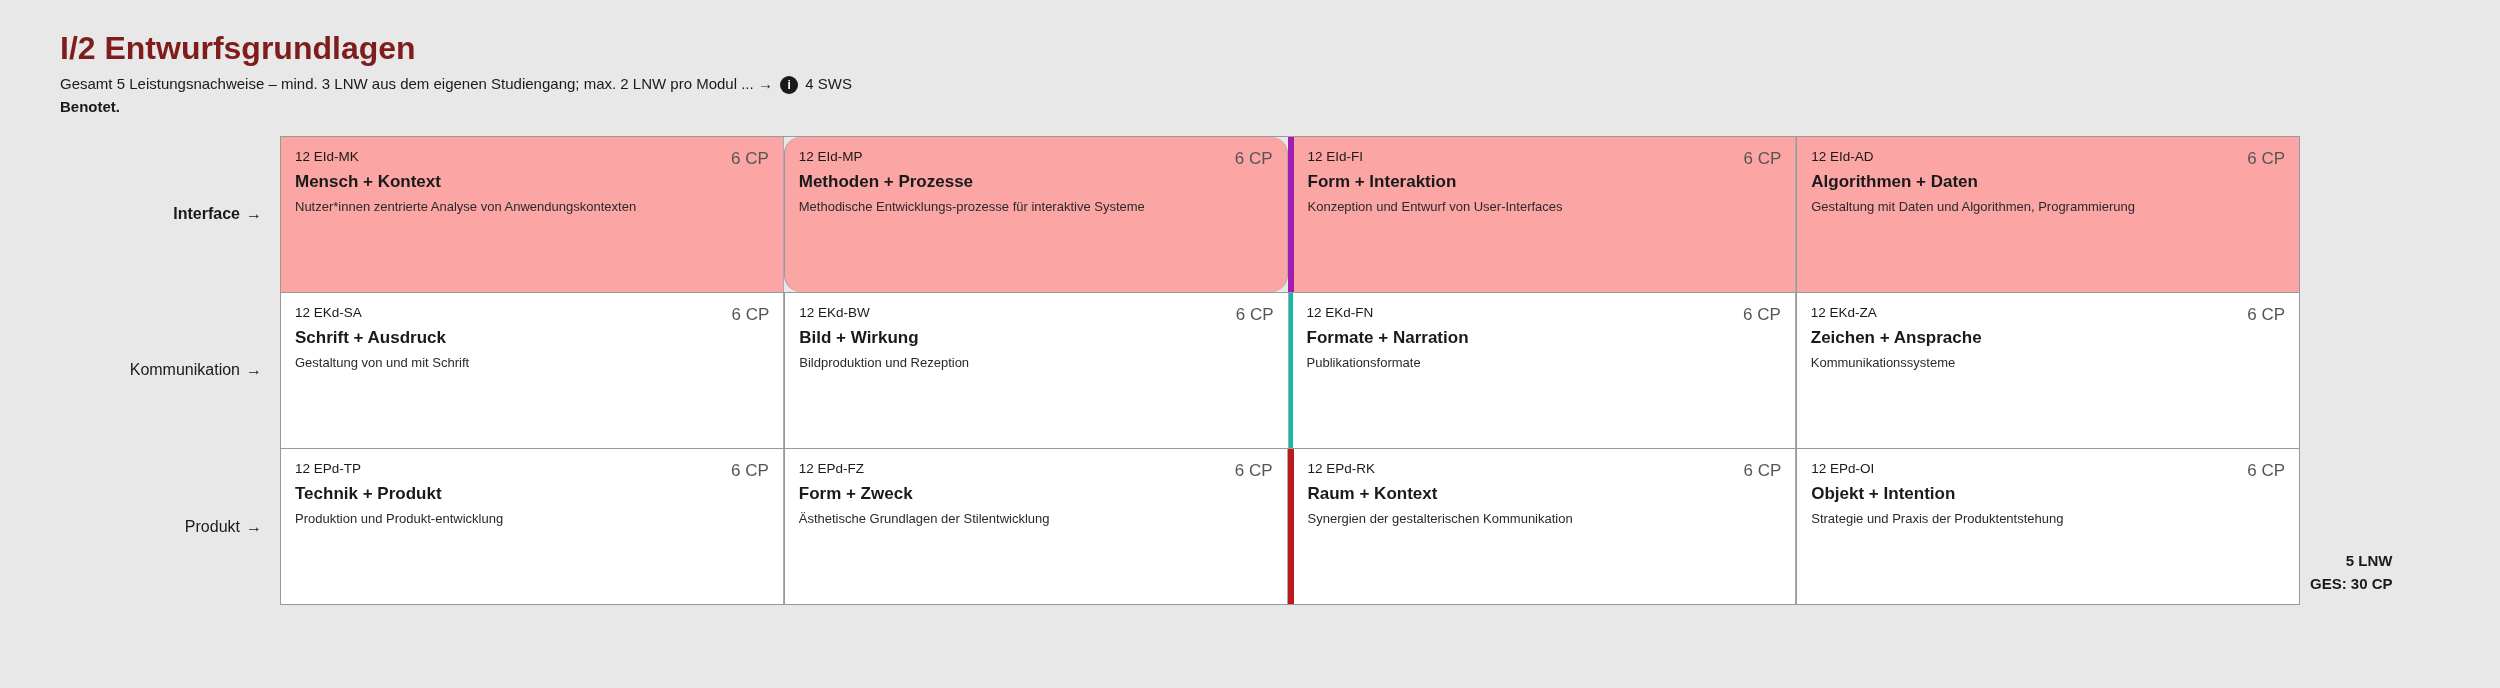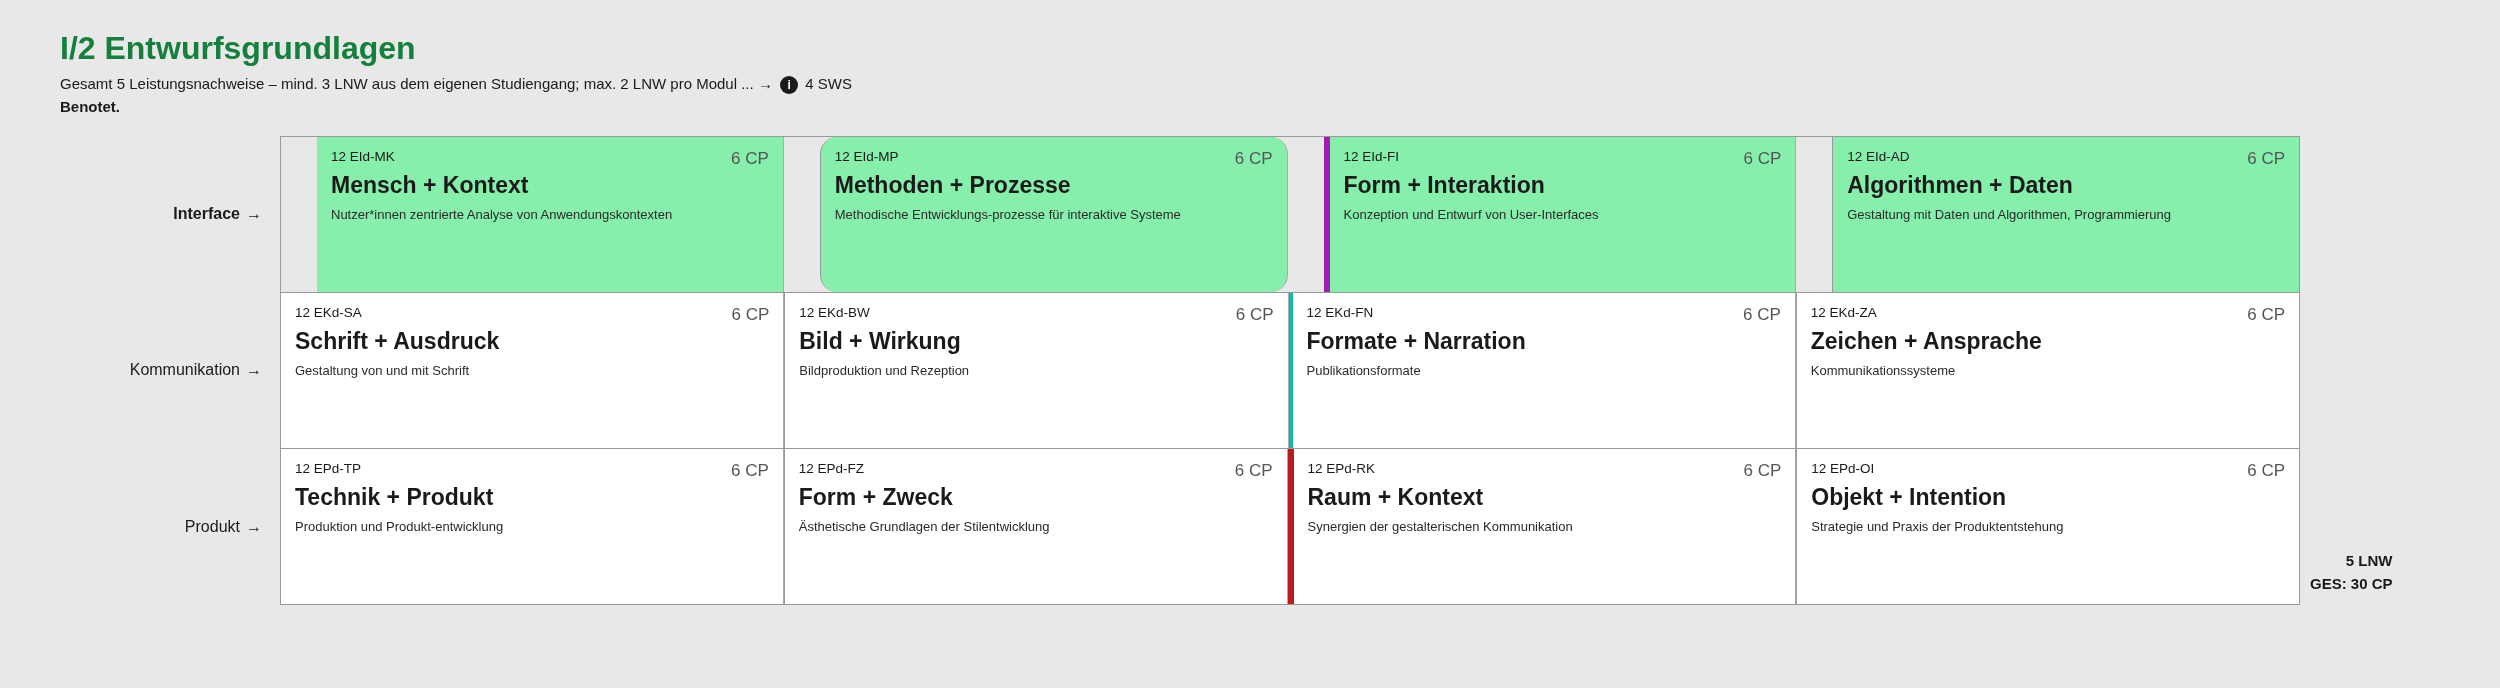--- a/index.html
+++ b/index.html
@@ -21,21 +21,21 @@
       padding: 30px 60px;
       display: flex;
       flex-direction: column;
     }
     .header {
       margin-bottom: 18px;
     }
     .main-title {
       font-size: 32px;
       font-weight: 700;
-      color: #15803d;
+      color: #7f1d1d;
       margin-bottom: 6px;
     }
     .subtitle {
       font-size: 15px;
       color: #1a1a1a;
       line-height: 1.5;
     }
     .subtitle strong {
       font-weight: 700;
     }
@@ -62,42 +62,41 @@
       background: #fff;
       border-right: 1px solid #aaa;
       padding: 12px 14px 14px 14px;
       position: relative;
       min-height: 155px;
     }
     .card:last-child {
       border-right: none;
     }
     .card.teal {
-      background: #86efac;
-      margin-left: 36px;
+      background: #fca5a5;
     }
     .card-code-line {
       display: flex;
       justify-content: space-between;
       align-items: flex-start;
       font-size: 13.5px;
       color: #1a1a1a;
       margin-bottom: 3px;
     }
     .card-code {
       font-size: 13.5px;
     }
     .card-cp {
       font-size: 17px;
       color: #555;
       white-space: nowrap;
       margin-left: 8px;
     }
     .card-title {
-      font-size: 23px;
+      font-size: 17px;
       font-weight: 700;
       margin-bottom: 6px;
       line-height: 1.2;
     }
     .card-desc {
       font-size: 13px;
       color: #2a2a2a;
       line-height: 1.45;
     }
     .summary-col {

